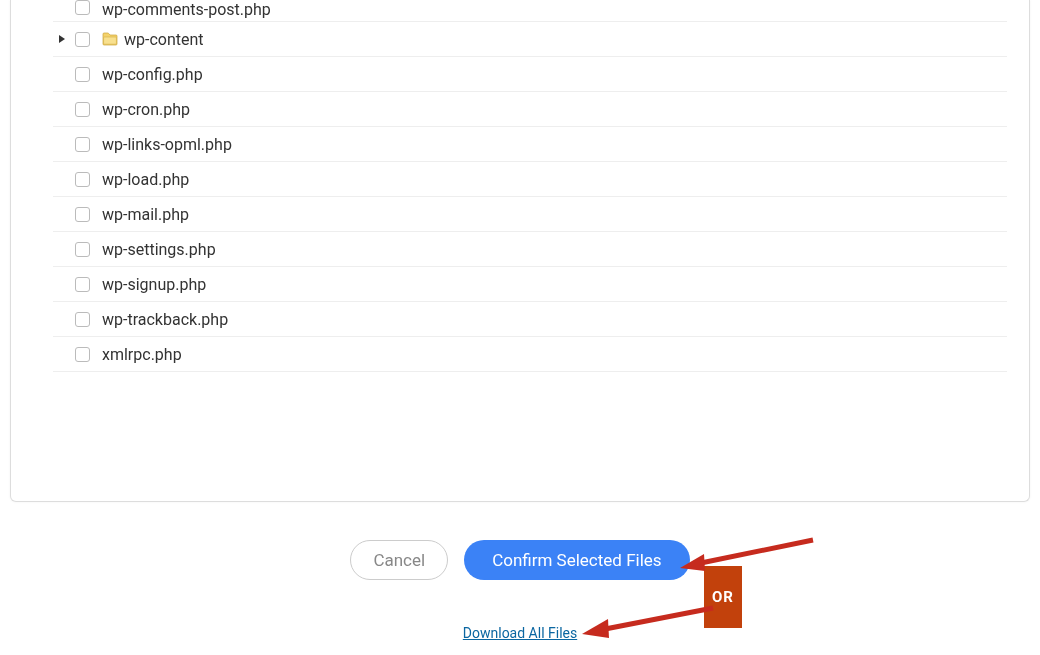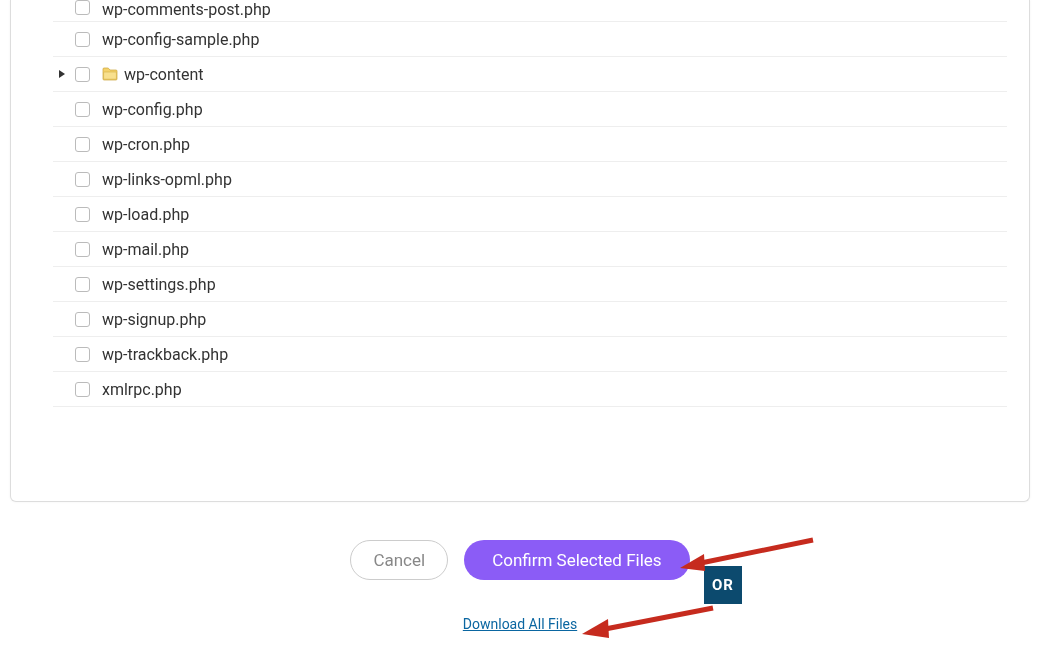--- a/index.html
+++ b/index.html
@@ -97,42 +97,42 @@
     cursor: pointer;
     user-select: none;
   }
   .btn-cancel {
     border: 1px solid #ccc;
     color: #888;
     background: #fff;
     padding: 0 22px;
   }
   .btn-confirm {
-    background: #8b5cf6;
+    background: #3b82f6;
     color: #fff;
     border: none;
     padding: 0 28px;
   }
   .download-link {
     display: inline-block;
-    margin-top: 36px;
+    margin-top: 45px;
     color: #0a66a1;
     font-size: 14px;
     text-decoration: underline;
     cursor: pointer;
   }
   .or-badge {
     position: absolute;
     left: 704px;
     top: 566px;
-    background: #0c4a6e;
+    background: #c2410c;
     color: #fff;
     font-weight: bold;
     font-size: 15px;
-    padding: 10px 8px;
+    padding: 22px 8px;
     letter-spacing: 1px;
   }
   
   .arrow {
     position: absolute;
     pointer-events: none;
   }
   .arrow-line {
     stroke: #c62b1e;
     stroke-width: 5;
@@ -145,25 +145,20 @@
 </style>
 </head>
 <body>
 
 <div class="panel">
   <div class="file-list" id="file-list">
       <div class="row">
         <div class="expander-placeholder"></div>
         <div class="checkbox"></div>
         <div class="label">wp-comments-post.php</div>
-      </div>
-      <div class="row">
-        <div class="expander-placeholder"></div>
-        <div class="checkbox"></div>
-        <div class="label">wp-config-sample.php</div>
       </div>
       <div class="row">
         <div class="expander">
           <div class="expander-tri"></div>
         </div>
         <div class="checkbox"></div>
         <div class="folder-icon">
           <svg class="folder-svg" viewBox="0 0 16 14">
             <path d="M1 3 L1 12 Q1 13 2 13 L14 13 Q15 13 15 12 L15 4 Q15 3 14 3 L8 3 L6.5 1.3 Q6.2 1 5.7 1 L2 1 Q1 1 1 2 Z" fill="#f4d26b" stroke="#caa53a" stroke-width="0.7"></path>
             <rect x="1.6" y="5" width="12.8" height="7.2" rx="0.8" fill="#f8e08e" stroke="#caa53a" stroke-width="0.5"></rect>

